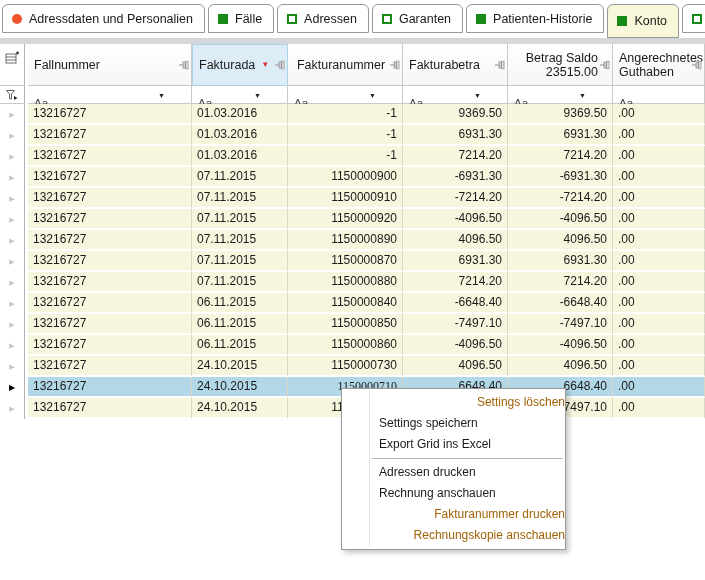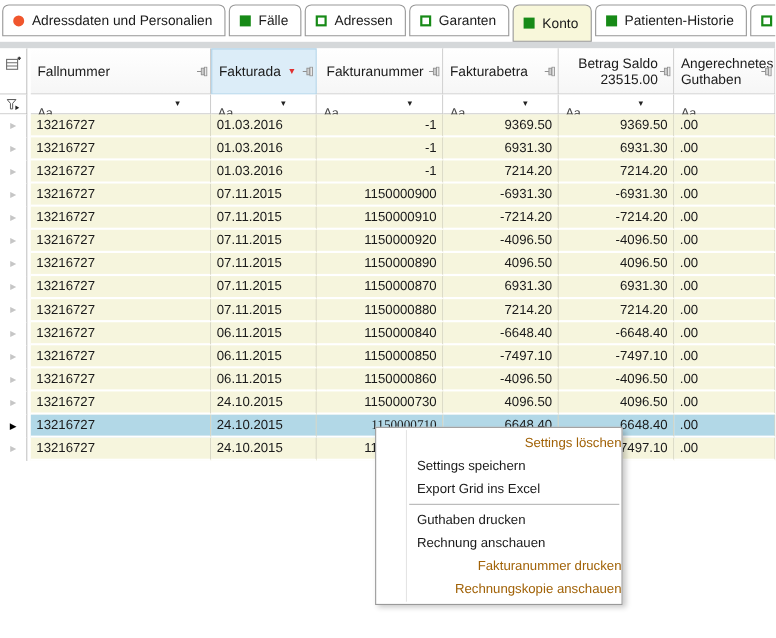--- a/index.html
+++ b/index.html
@@ -86,27 +86,27 @@
         <span class="tab-label">Fälle</span>
       </div>
       <div class="tab">
         <span class="tab-icon square-outline"></span>
         <span class="tab-label">Adressen</span>
       </div>
       <div class="tab">
         <span class="tab-icon square-outline"></span>
         <span class="tab-label">Garanten</span>
       </div>
+      <div class="tab">
+        <span class="tab-icon square-filled"></span>
+        <span class="tab-label">Patienten-Historie</span>
+      </div>
       <div class="tab active">
         <span class="tab-icon square-filled"></span>
         <span class="tab-label">Konto</span>
-      </div>
-      <div class="tab">
-        <span class="tab-icon square-filled"></span>
-        <span class="tab-label">Patienten-Historie</span>
       </div>
       <div class="tab">
         <span class="tab-icon square-outline"></span>
       </div>
     </div>
   <div class="strip"></div>
 
   <div class="hrow">
     <div class="corner">
       <span>
@@ -400,18 +400,18 @@
         <div class="cell align-right" style="width: 105px;">7497.10</div>
         <div class="cell align-left" style="width: 92px;">.00</div>
       </div>
     </div>
 
   <div class="menu">
       <div class="menu-item disabled">Settings löschen</div>
       <div class="menu-item">Settings speichern</div>
       <div class="menu-item">Export Grid ins Excel</div>
       <div class="menu-sep"></div>
-      <div class="menu-item">Guthaben drucken</div>
+      <div class="menu-item">Adressen drucken</div>
       <div class="menu-item">Rechnung anschauen</div>
       <div class="menu-item disabled">Fakturanummer drucken</div>
       <div class="menu-item disabled">Rechnungskopie anschauen</div>
     </div>
 </div>
 
 </body></html>

